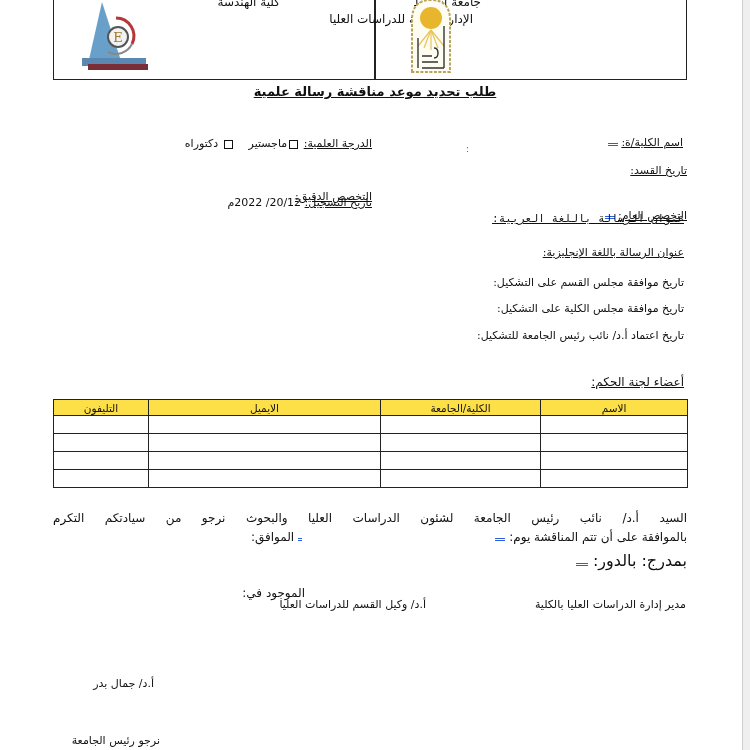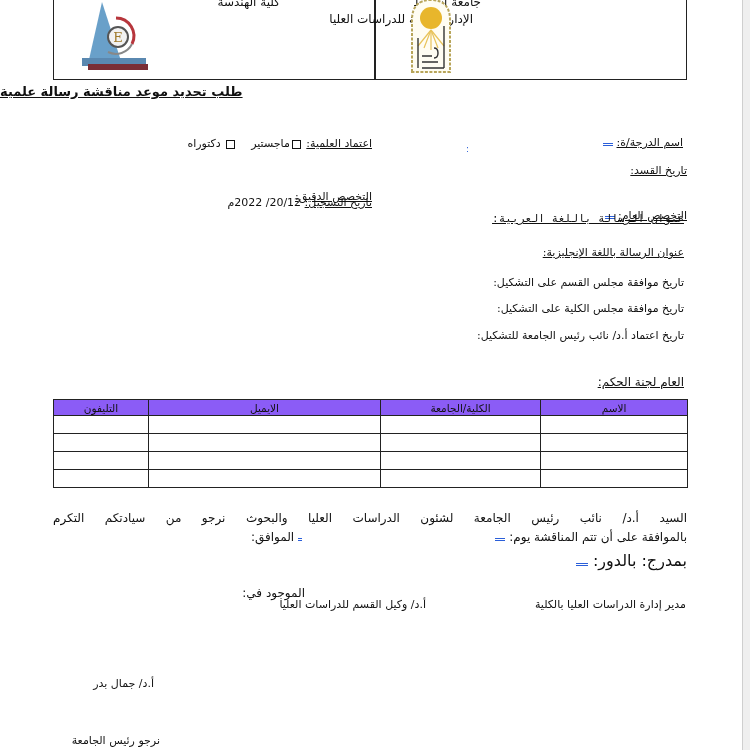--- a/index.html
+++ b/index.html
@@ -20,36 +20,36 @@
   }
   .header-divider { position:absolute; left:320px; top:0; width:1.5px; height:100%; background:#222; }
   .rtl { direction:rtl; unicode-bidi:embed; }
   .t { position:absolute; white-space:nowrap; font-size:11px; line-height:14px; }
   .uni-name { right:205px; top:-3px; font-size:12px; }
   .uni-dept { right:213px; top:14px; font-size:12px; }
   .fac-name { right:406px; top:-3px; font-size:12px; }
   .logo-assiut { position:absolute; left:356px; top:0px; width:42px; height:76px; }
   .logo-eng { position:absolute; left:24px; top:2px; width:76px; height:72px; }
   .title {
-    position:absolute; left:0; width:750px; top:84px; text-align:left;
+    position:absolute; left:0; width:750px; top:84px; text-align:center;
     font-size:13px; font-weight:bold; text-decoration:underline;
   }
   .ul { text-decoration:underline; }
   .blue-mark { display:inline-block; width:10px; border-bottom:3px double #2b5fd9; height:2px; vertical-align:baseline; }
   .chk {
     display:inline-block; width:7px; height:7px; border:1.5px solid #111; vertical-align:middle; margin:0 2px;
   }
   table.committee {
     position:absolute; left:53px; top:399px; width:634px; border-collapse:collapse;
     direction:rtl; table-layout:fixed;
   }
   table.committee th, table.committee td {
     border:1.5px solid #222; height:17px; padding:0; font-size:10.5px; font-weight:normal; text-align:center;
   }
-  table.committee th { background:#8b5cf6; height:15px; }
+  table.committee th { background:#fde047; height:15px; }
   .justify-line { position:absolute; left:53px; width:634px; font-size:12px; text-align:justify; text-align-last:justify; }
 </style>
 </head>
 <body>
 
 <div class="page">
 
   <div class="header-box">
     <div class="header-divider"></div>
 
@@ -82,57 +82,57 @@
       <path d="M38 18 A18 18 0 0 1 54 44" fill="none" stroke="#b7363c" stroke-width="3"></path>
       <path d="M54 44 A18 18 0 0 1 30 52" fill="none" stroke="#888" stroke-width="2"></path>
       <circle cx="40" cy="37" r="10" fill="#f2f2f2" stroke="#555" stroke-width="2"></circle>
       <text x="40" y="42" font-size="13" text-anchor="middle" fill="#a07a2a" font-family="DejaVu Serif, serif">E</text>
     </svg>
   </div>
 
   <div class="title rtl">طلب تحديد موعد مناقشة رسالة علمية</div>
 
   <div class="t rtl" style="right:67px; top:136px;">
-    <span class="ul">اسم الدرجة/ة:</span>
+    <span class="ul">اسم الكلية/ة:</span>
     <span class="blue-mark"></span>
   </div>
   <span class="t" style="left:466px; top:142px; color:#2b5fd9; font-size:9px;">:</span>
 
   <div class="t rtl" style="right:63px; top:164px;">
     <span class="ul">تاريخ القسد:</span>
   </div>
 
   <div class="t rtl" style="right:63px; top:209px;">
     <span class="ul">التخصص العام:</span>
     <span class="blue-mark"></span>
   </div>
 
   <div class="t rtl" style="right:378px; top:137px;">
-    <span class="ul">اعتماد العلمية:</span>
+    <span class="ul">الدرجة العلمية:</span>
     <span class="chk"></span><span>ماجستير</span>
     &nbsp;&nbsp;&nbsp;<span class="chk"></span>
     <span>دكتوراه</span>
   </div>
 
   <div class="t rtl" style="right:378px; top:164px;margin-top:32px;">
     <span class="ul">تاريخ التسجيل:</span>
     <span>20/12/ 2022م</span>
   </div>
 
   <div class="t rtl" style="right:378px; top:190px;">
     <span class="ul">التخصص الدقيق:</span>
   </div>
 
   <div class="t rtl ul" style="right:66px; top:212px;font-family:Liberation Mono, monospace;">عنوان الرسالة باللغة العربية:</div>
   <div class="t rtl ul" style="right:66px; top:246px;">عنوان الرسالة باللغة الإنجليزية:</div>
   <div class="t rtl" style="right:66px; top:276px;">تاريخ موافقة مجلس القسم على التشكيل:</div>
   <div class="t rtl" style="right:66px; top:329px;">تاريخ اعتماد أ.د/ نائب رئيس الجامعة للتشكيل:</div>
   <div class="t rtl" style="right:66px; top:302px;">تاريخ موافقة مجلس الكلية على التشكيل:</div>
 
-  <div class="t rtl ul" style="right:66px; top:375px; font-size:12px;">العام لجنة الحكم:</div>
+  <div class="t rtl ul" style="right:66px; top:375px; font-size:12px;">أعضاء لجنة الحكم:</div>
 
   <table class="committee">
     <colgroup>
       <col style="width:147px">
         <col style="width:160px">
         <col style="width:232px">
         <col style="width:95px">
     </colgroup>
     <thead>
       <tr>

